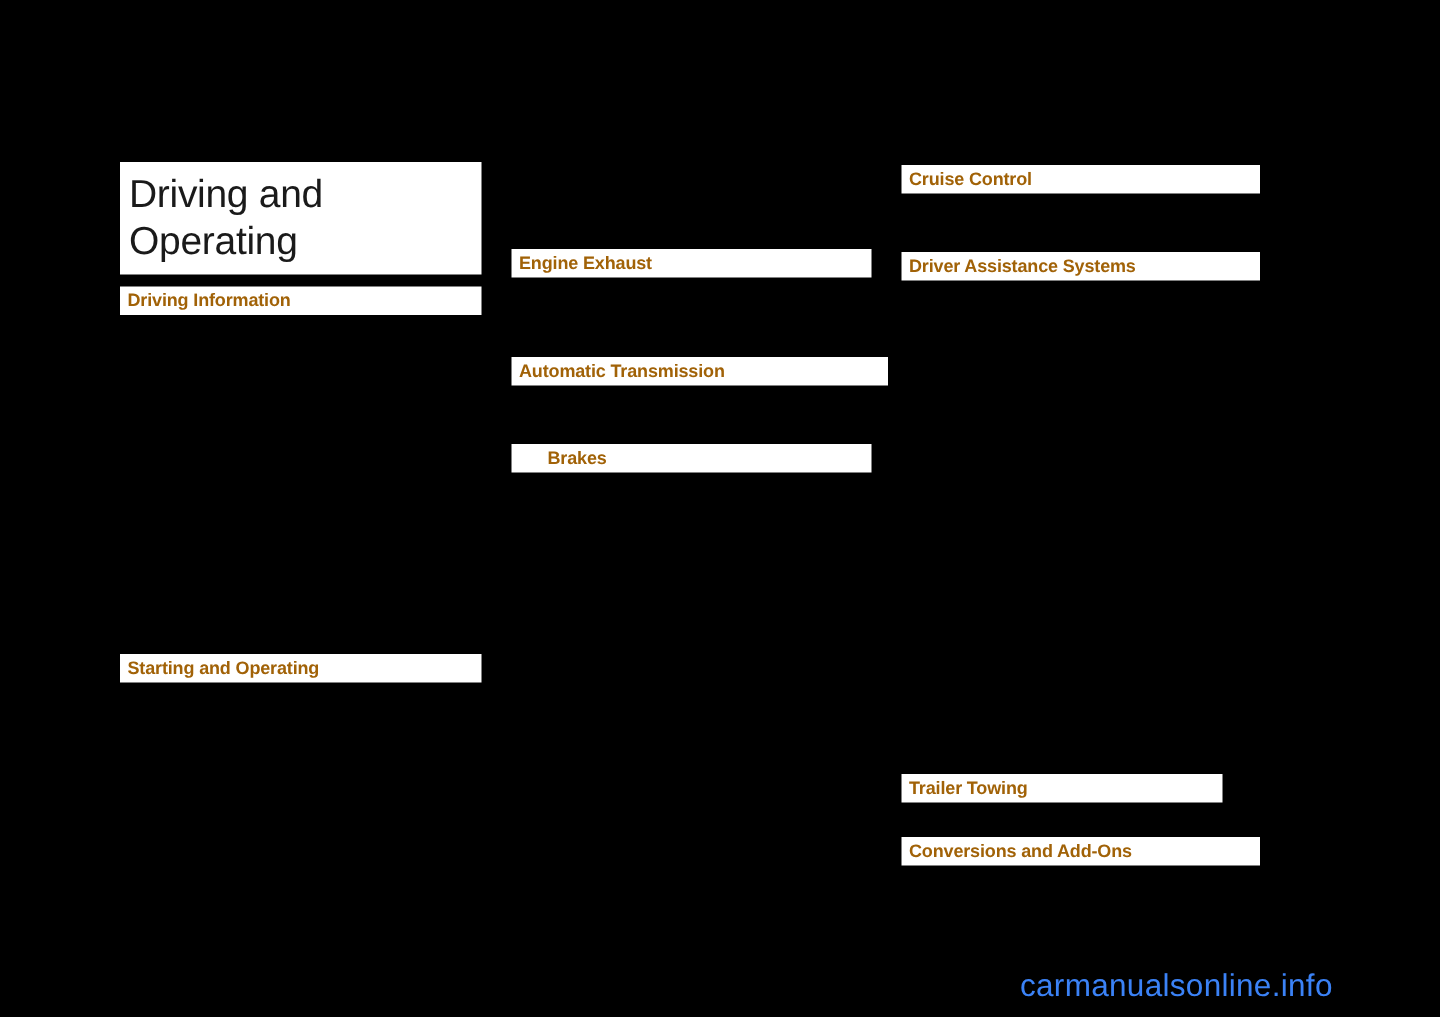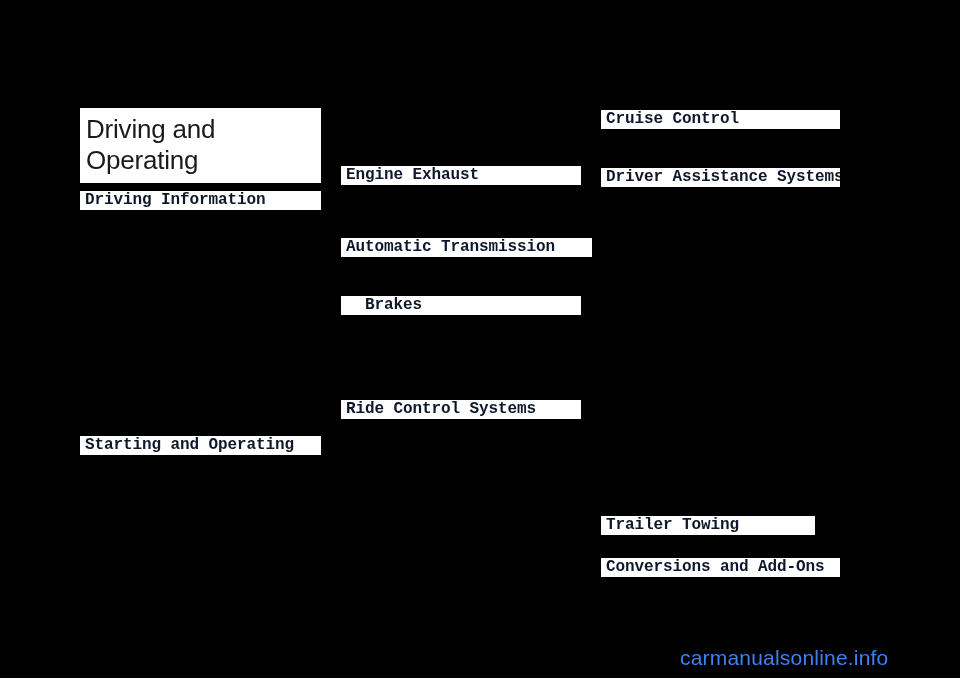--- a/index.html
+++ b/index.html
@@ -38,31 +38,30 @@
     line-height: 31px;
     letter-spacing: -0.2px;
     padding: 6px 0 7px 6px;
     box-sizing: border-box;
     white-space: pre-line;
   }
 
   
   .section-bar {
     background: #ffffff;
-    color: #0f172a;
+    color: #a16207;
     font-weight: bold;
-    font-size: 16px;
+    font-size: 12px;
     line-height: 19px;
     height: 19px;
     letter-spacing: -0.1px;
     padding-left: 5px;
     box-sizing: border-box;
     overflow: hidden;
     white-space: nowrap;
-    font-family: Liberation Mono, monospace;
   }
 
   
   .toc-entries {
     color: #000000;
     font-size: 11px;
     line-height: 14.6px;
     white-space: pre-line;
     overflow: hidden;
   }
@@ -127,21 +126,20 @@
 Tow/Haul Mode</div>
 
   <div class="abs section-bar" style="left:341px; top:296px; width:240px;padding-left:24px;">Brakes</div>
 
   <div class="abs toc-entries" style="left:341px; top:319px; width:240px; height:80px;">Antilock Brake System (ABS)
 Parking Brake
 Brake Assist
 Electric Parking Brake
 Hill Start Assist (HSA)</div>
 
-  <div class="abs section-bar" style="left:341px; top:400px; width:240px;">Ride Control Systems</div>
 
   <div class="abs toc-entries" style="left:341px; top:423px; width:240px; height:70px;">Traction Control/Electronic
 Stability Control
 All-Wheel Drive
 Four-Wheel Drive</div>
 
   <div class="abs section-bar" style="left:601px; top:110px; width:239px;">Cruise Control</div>
 
   <div class="abs toc-entries" style="left:601px; top:133px; width:239px; height:34px;">Cruise Control
 Adaptive Cruise Control</div>

